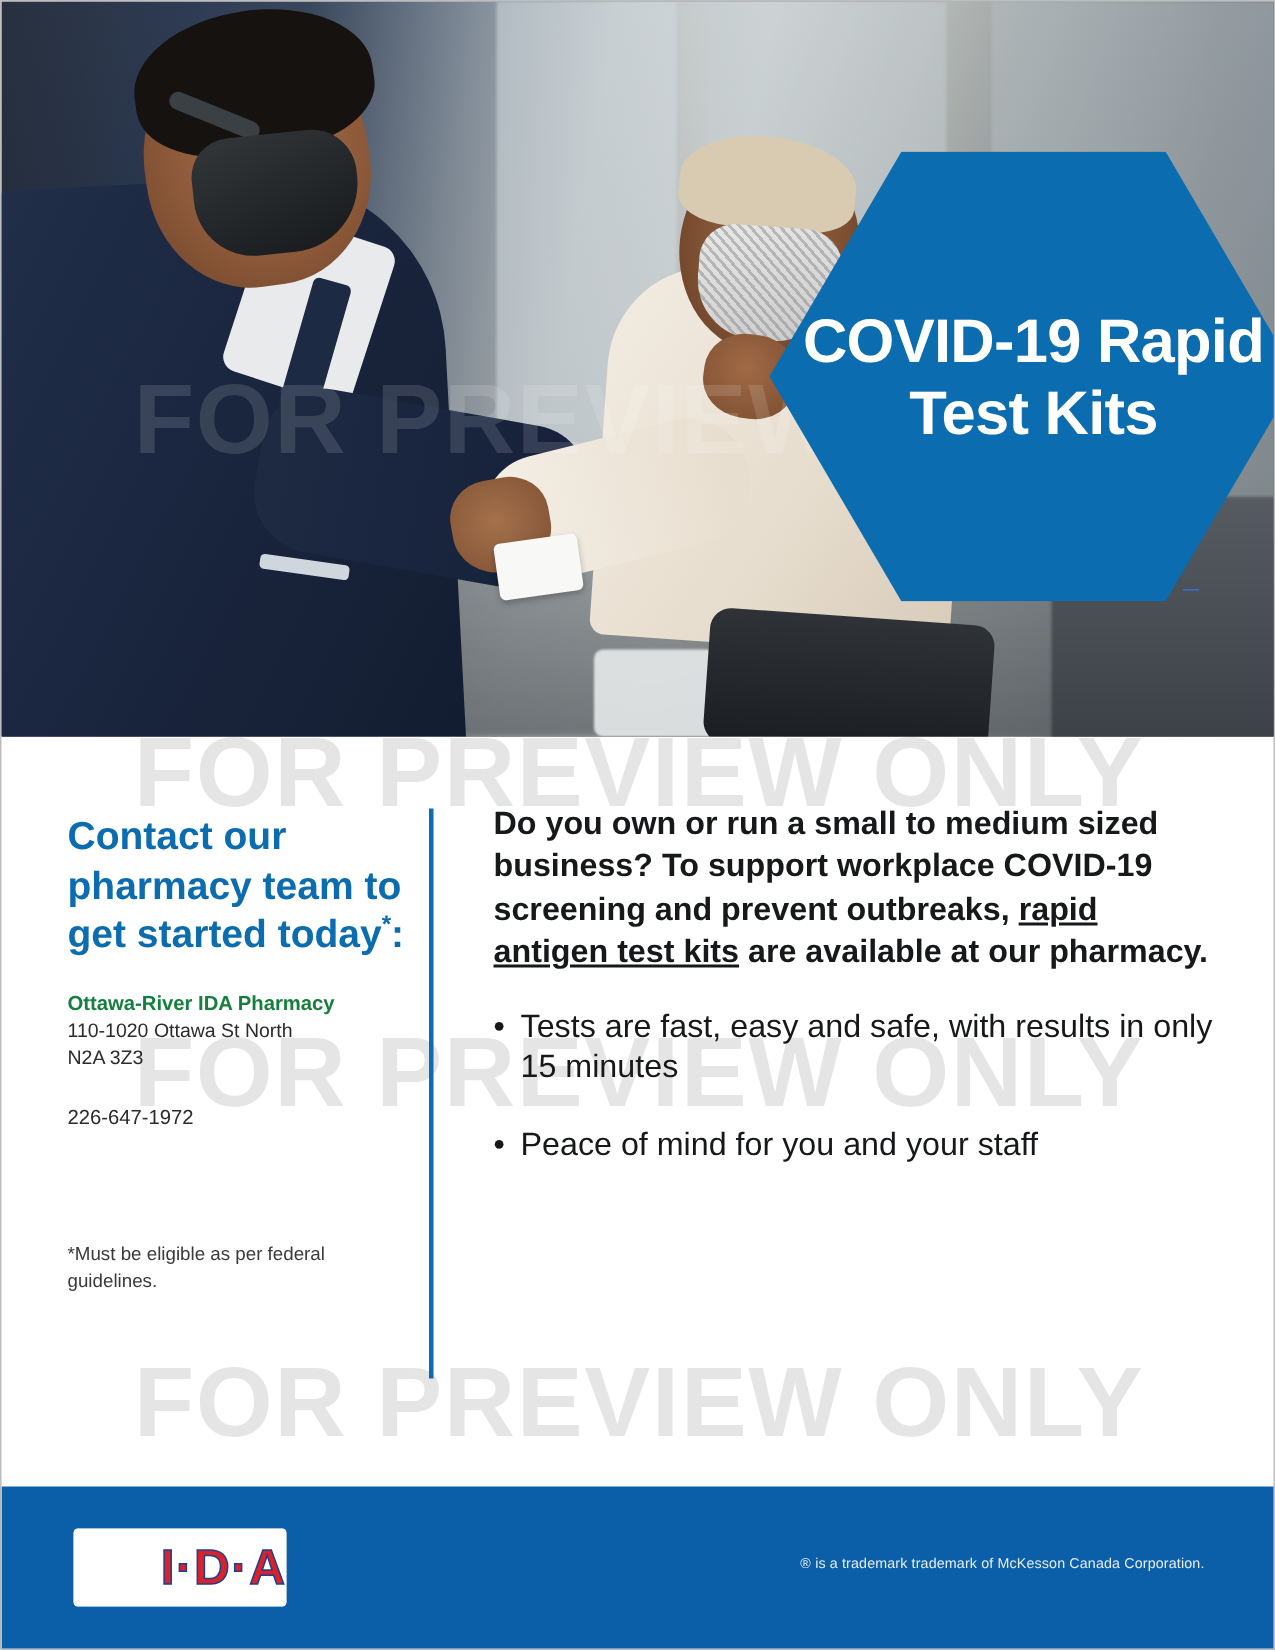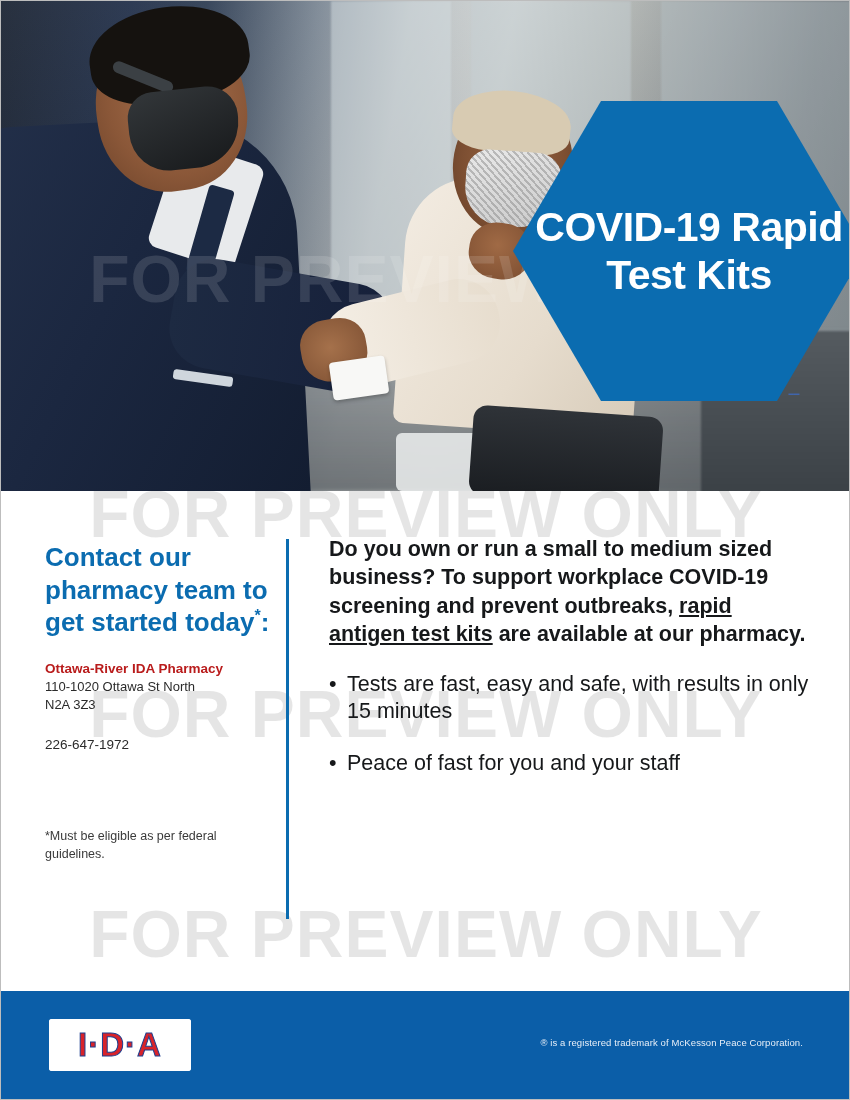--- a/index.html
+++ b/index.html
@@ -295,21 +295,21 @@
     color: #0b6cb0;
     font-weight: bold;
     font-size: 26px;
     line-height: 1.25;
     margin: 0 0 22px 0;
   }
   .contact-head sup { font-size: 16px; }
   .pharmacy-name {
     font-weight: bold;
     font-size: 13.5px;
-    color: #b91c1c;
+    color: #15803d;
     margin: 0 0 2px 0;
   }
   .addr-line {
     font-size: 13px;
     color: #2b2b2b;
     line-height: 1.45;
   }
   .phone {
     font-size: 13.5px;
     color: #2b2b2b;
@@ -363,21 +363,21 @@
     background: #0b5ea8;
   }
   .ida-logo {
     position: absolute;
     left: 48px; top: 28px;
     width: 142px; height: 52px;
     background: #ffffff;
     border-radius: 3px;
     display: flex;
     align-items: center;
-    justify-content: center;
+    justify-content: flex-end;
     box-shadow: inset 0 0 0 3px #ffffff;
   }
   .ida-logo-inner {
     color: #d8232a;
     font-weight: bold;
     font-size: 33px;
     letter-spacing: 1px;
     -webkit-text-stroke: 1px #1d3f8f;
     font-family: "Liberation Sans", sans-serif;
   }
@@ -449,25 +449,25 @@
       <div class="footnote">*Must be eligible as per federal guidelines.</div>
     </div>
 
     <div class="divider"></div>
 
     <div class="right-col">
       <p class="lead"><span>Do you own or run a small to medium sized business? To support workplace COVID-19 screening and prevent outbreaks, </span><u>rapid antigen test kits</u><span> are available at our pharmacy.</span></p>
 
       <ul class="bullets">
         <li>Tests are fast, easy and safe, with results in only 15 minutes</li>
-        <li>Peace of fast for you and your staff</li>
+        <li>Peace of mind for you and your staff</li>
       </ul>
     </div>
   </div>
 
   <div class="footer">
     <div class="ida-logo">
       <span class="ida-logo-inner">I·D·A</span>
     </div>
-    <div class="trademark">® is a registered trademark of McKesson Peace Corporation.</div>
+    <div class="trademark">® is a trademark trademark of McKesson Canada Corporation.</div>
   </div>
 
 </div>
 
 </body></html>

